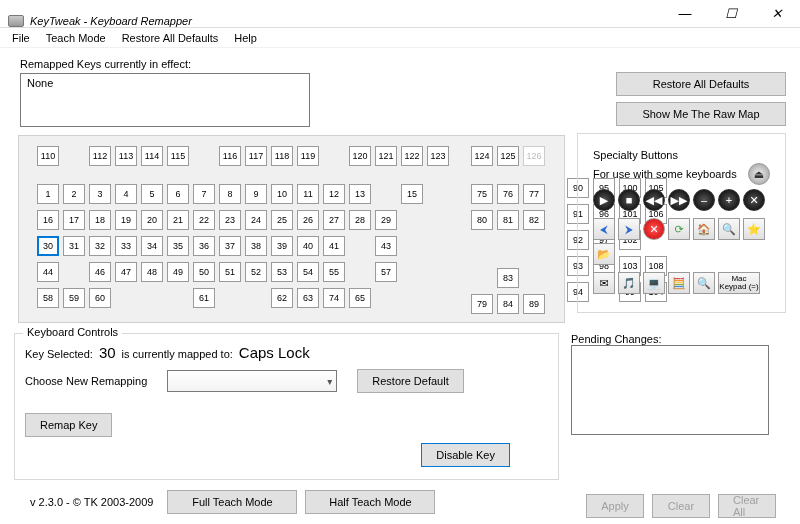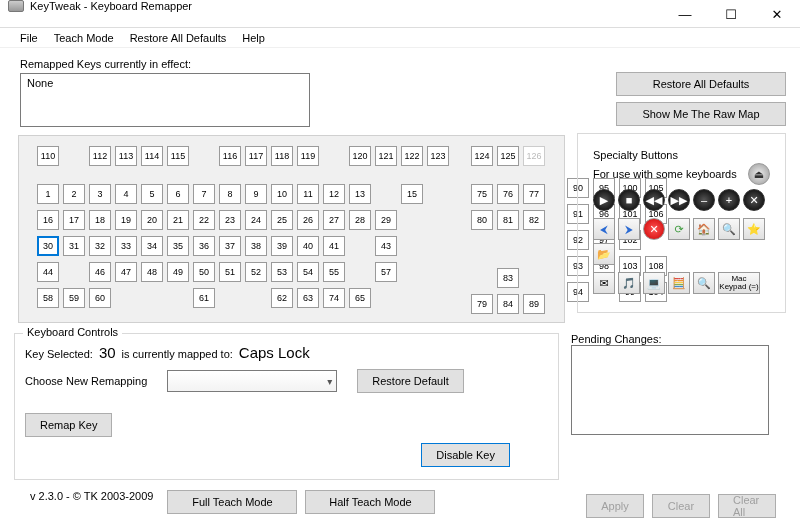--- a/index.html
+++ b/index.html
@@ -1,22 +1,22 @@
 <!DOCTYPE html>
 <html><head>
 <meta charset="utf-8">
 <style>
   * { box-sizing: border-box; }
   body { margin: 0; font-family: "Segoe UI", Tahoma, sans-serif; font-size: 11px; background: #fff; color: #000; width: 800px; height: 524px; overflow: hidden; }
-  .titlebar { height: 28px; display: flex; align-items: flex-start; padding: 0 0 0 8px; border-bottom: 1px solid #ddd; }
+  .titlebar { height: 28px; display: flex; align-items: flex-end; padding: 0 0 0 8px; border-bottom: 1px solid #ddd; font-style: italic; }
   .titlebar .icon { width: 16px; height: 12px; background: linear-gradient(#ccc,#999); border: 1px solid #777; margin-right: 6px; border-radius: 2px; }
   .titlebar .title { flex: 0 0 auto; }
   .winctrls { margin-left: auto; display: flex; }
   .winctrl { width: 46px; height: 28px; display: flex; align-items: center; justify-content: center; font-size: 13px; }
-  .menubar { height: 20px; display: flex; align-items: center; padding: 0 12px; border-bottom: 1px solid #f0f0f0; }
+  .menubar { height: 20px; display: flex; align-items: center; padding: 0 4px; border-bottom: 1px solid #f0f0f0; }
   .menuitem { padding: 2px 8px; }
   .content { padding: 10px 14px 6px 14px; display: flex; flex-direction: column; gap: 6px; }
   .top-area { display: flex; gap: 10px; }
   .left-col { flex: 1; }
   .remap-label { margin-bottom: 3px; padding-left: 6px; }
   .remap-box { width: 290px; height: 54px; border: 1px solid #7a7a7a; padding: 3px 6px; background: #fff; margin-left: 6px; }
   .right-btns { display: flex; flex-direction: column; gap: 6px; margin-top: 14px; }
   .btn { height: 24px; border: 1px solid #adadad; background: #e1e1e1; padding: 0 14px; display: inline-flex; align-items: center; justify-content: center; cursor: default; }
   .btn.wide { width: 170px; }
   .kbd-panel { background: #f0f0f0; border: 1px solid #d0d0d0; padding: 10px 10px 8px 10px; display: flex; gap: 14px; margin-top: 2px; margin-left: 4px; width:547px; }
@@ -39,21 +39,21 @@
   .right-panel { width: 212px; display: flex; flex-direction: column; gap: 6px; }
   .spec-box { border: 1px solid #d9d9d9; padding: 15px; }
   .spec-title { margin-bottom: 2px; }
   .spec-sub { margin-bottom: 4px; display:flex; justify-content: space-between; align-items:center;}
   .iconrow { display: flex; gap: 3px; flex-wrap: wrap; margin-bottom: 3px; }
   .iconbtn { width: 22px; height: 22px; border: 1px solid #9a9a9a; background: linear-gradient(#f8f8f8,#e0e0e0); display: flex; align-items: center; justify-content: center; font-size: 11px; }
   .iconbtn.round { border-radius: 50%; background: radial-gradient(#555,#000); color:#fff; border:1px solid #333;}
   .iconbtn.eject { border-radius: 50%; background: radial-gradient(#eee,#999); color:#333;}
   .mac-btn { width: 42px; height: 22px; border: 1px solid #9a9a9a; background: linear-gradient(#f8f8f8,#e0e0e0); font-size: 8px; display: flex; flex-direction: column; align-items: center; justify-content: center; line-height: 1; }
   .pending-box { width: 198px; height: 90px; border: 1px solid #7a7a7a; background: #fff; }
-  .bottom-bar { display: flex; gap: 14px; padding: 4px 16px; }
+  .bottom-bar { display: flex; align-items: center; gap: 14px; padding: 4px 16px; }
   .bottom-btns { display: flex; gap: 8px; }
   .btn.disabled { color:#a0a0a0; }
   .last-row{display:flex; justify-content: space-between; align-items:flex-end;}
 </style>
 </head>
 <body>
 
 <div class="titlebar">
   <div class="icon"></div>
   <div class="title">KeyTweak -   Keyboard Remapper</div>

